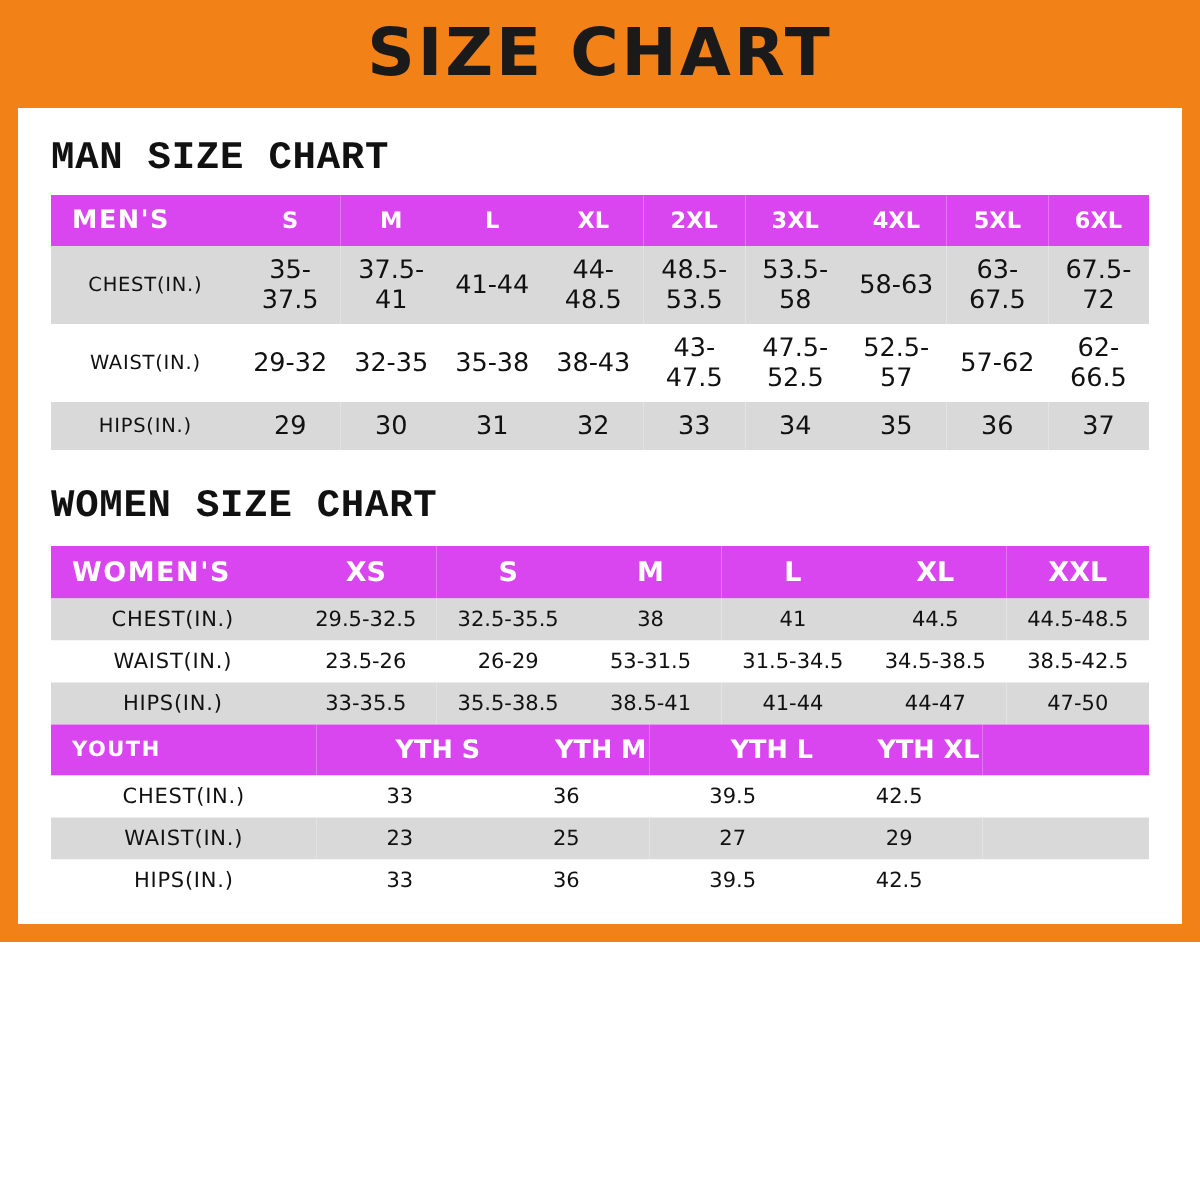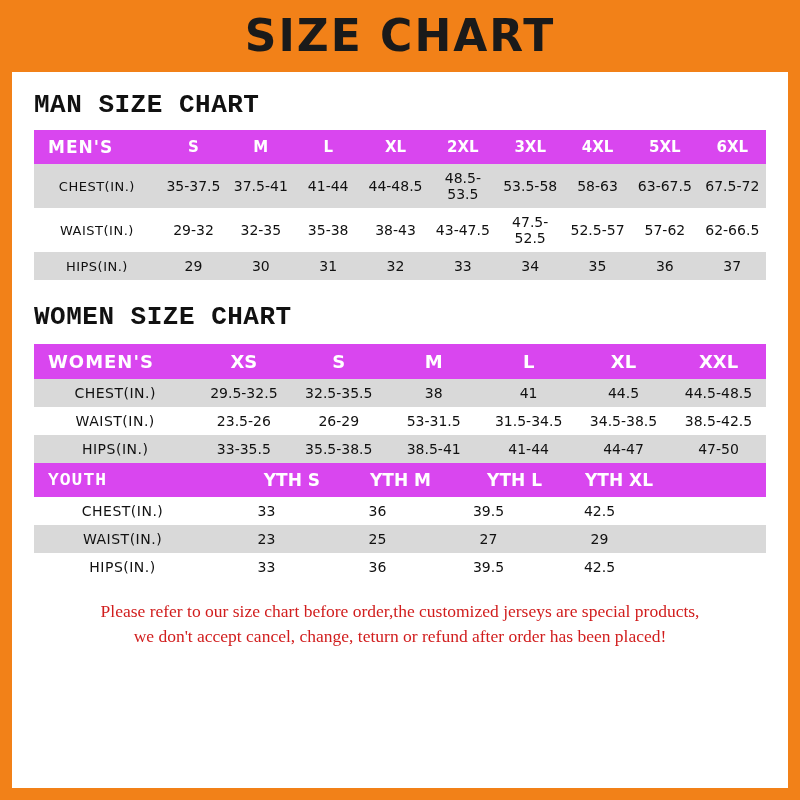--- a/index.html
+++ b/index.html
@@ -9,21 +9,21 @@
   body {
     width: 800px;
     height: 800px;
     background: #ffffff;
     font-family: "Liberation Sans", sans-serif;
     overflow: hidden;
   }
   .page {
     position: relative;
     width: 800px;
-    height: 800px;
+    height: 628px;
     box-sizing: border-box;
     background: #ffffff;
     border-left: 12px solid #f28118;
     border-right: 12px solid #f28118;
     border-bottom: 12px solid #f28118;
   }
   .header-band {
     background: #f28118;
     height: 72px;
     display: flex;
@@ -87,32 +87,32 @@
   table.size tbody tr.plain {
     background: #ffffff;
   }
   table.size tbody td.rowlabel {
     letter-spacing: 0.5px;
   }
 
   
   .men thead th { font-size: 15px; }
   .men thead th.rowlabel { font-size: 17px; }
-  .men tbody td { font-size: 14px; }
+  .men tbody td { font-size: 17px; }
   .men tbody td.rowlabel { font-size: 13px; }
 
   
   .women thead th { font-size: 18px; }
   .women thead th.rowlabel { font-size: 18px; }
   .women tbody td { font-size: 14px; }
   .women tbody td.rowlabel { font-size: 14px; }
 
   
   .youth thead th { font-size: 17px; text-align: right; }
-  .youth thead th.rowlabel { font-size: 18px; font-family: Liberation Mono, monospace; }
+  .youth thead th.rowlabel { font-size: 14px; }
   .youth tbody td { font-size: 14px; }
   .youth tbody td.rowlabel { font-size: 14px; }
 
   .men thead th { padding: 9px 2px; }
   .women thead th { padding: 11px 2px; }
   .youth thead th { padding: 11px 2px; }
   .women tbody td { padding: 9px 2px; }
   .youth tbody td { padding: 11px 2px; }
 
   .note {
@@ -269,19 +269,15 @@
           <td class="rowlabel">HIPS(IN.)</td>
           <td>33</td>
           <td>36</td>
           <td>39.5</td>
           <td>42.5</td>
           <td></td>
         </tr>
       </tbody>
     </table>
 
-    <div class="note">
-      <div>Please refer to our size chart before order,the customized jerseys are special products,</div>
-      <div>we don't accept cancel, change, teturn or refund after order has been placed!</div>
-    </div>
 
   </div>
 </div>
 
 </body></html>

